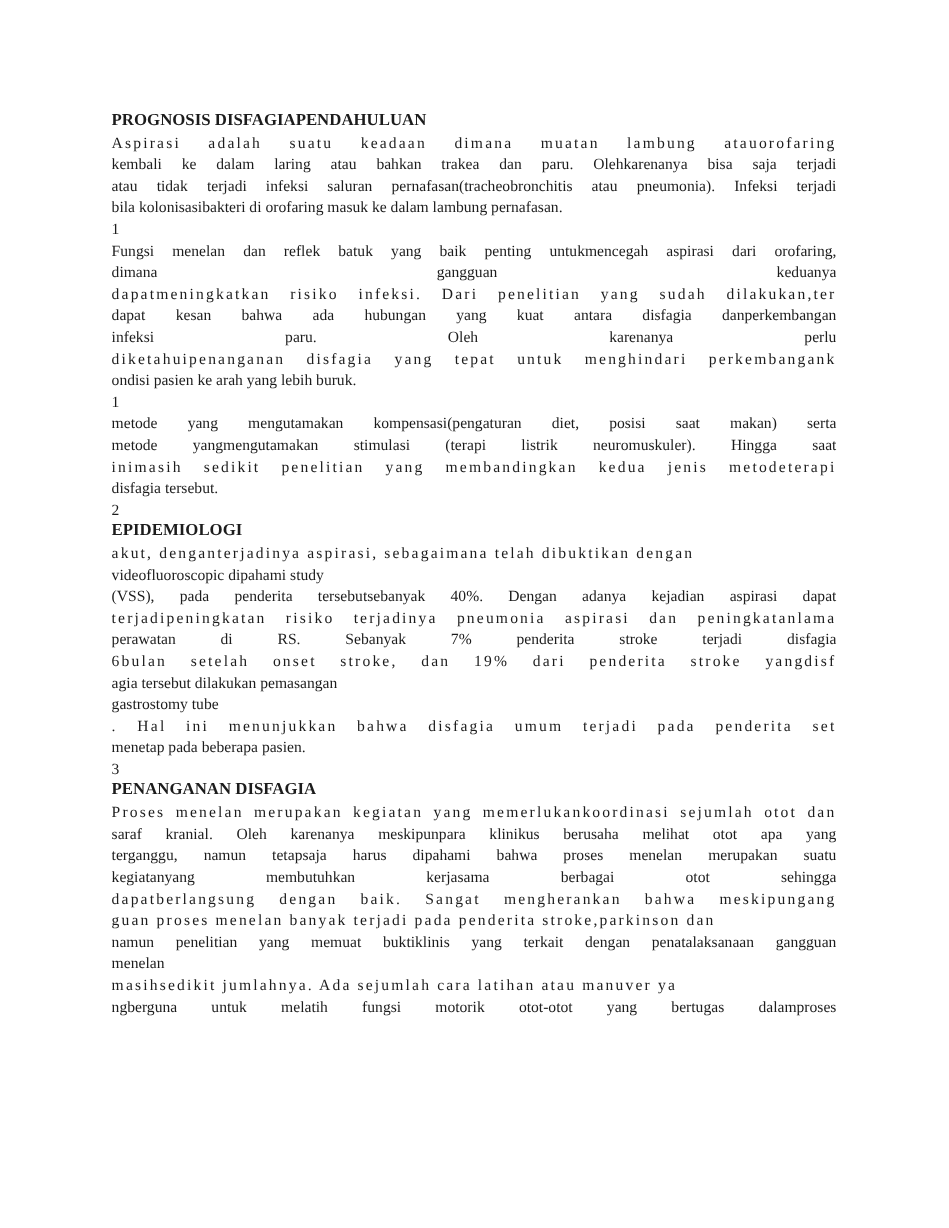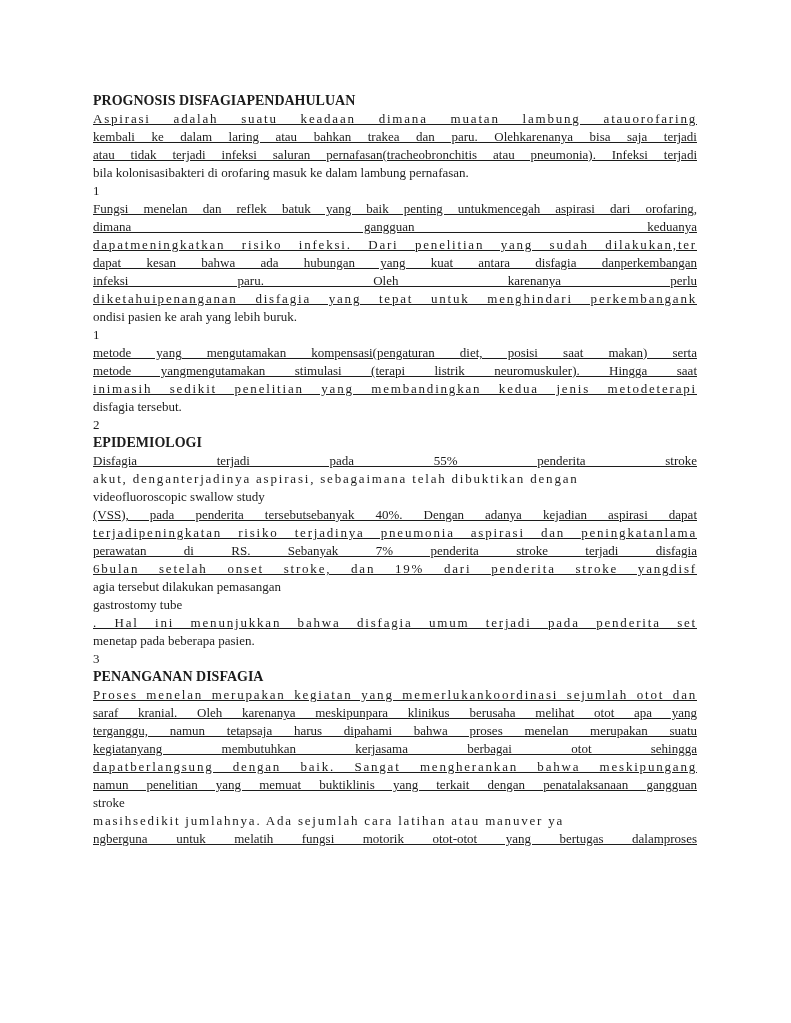--- a/index.html
+++ b/index.html
@@ -35,21 +35,20 @@
     overflow: hidden;
     white-space: normal;
   }
   .line.bold {
     font-weight: bold;
     font-size: 14px;
   }
   .line.just {
     text-align: justify;
     text-align-last: justify;
-    text-decoration: underline;
   }
   .line.ls {
     letter-spacing: 1.8px;
   }
 </style>
 </head>
 <body>
 
 <div class="page">
   <div class="doc-body">
@@ -66,36 +65,36 @@
       <div class="line just">infeksi paru. Oleh karenanya perlu</div>
       <div class="line just ls">diketahuipenanganan disfagia yang tepat untuk menghindari perkembangank</div>
       <div class="line">ondisi pasien ke arah yang lebih buruk.</div>
       <div class="line">1</div>
       <div class="line just">metode yang mengutamakan kompensasi(pengaturan diet, posisi saat makan) serta</div>
       <div class="line just">metode yangmengutamakan stimulasi (terapi listrik neuromuskuler). Hingga saat</div>
       <div class="line just ls">inimasih sedikit penelitian yang membandingkan kedua jenis metodeterapi</div>
       <div class="line">disfagia tersebut.</div>
       <div class="line">2</div>
       <div class="line bold">EPIDEMIOLOGI</div>
-      <div class="line just">Disfagia terjadi pada&nbsp;55% penderita stroke</div>
       <div class="line ls">akut, denganterjadinya aspirasi, sebagaimana telah dibuktikan dengan</div>
-      <div class="line">videofluoroscopic swallow study</div>
+      <div class="line">videofluoroscopic dipahami study</div>
       <div class="line just">(VSS), pada penderita tersebutsebanyak 40%. Dengan adanya kejadian aspirasi dapat</div>
       <div class="line just ls">terjadipeningkatan risiko terjadinya pneumonia aspirasi dan peningkatanlama</div>
       <div class="line just">perawatan di RS. Sebanyak 7% penderita stroke terjadi disfagia</div>
       <div class="line just ls">6bulan setelah onset stroke, dan 19% dari penderita stroke yangdisf</div>
       <div class="line">agia tersebut dilakukan pemasangan</div>
       <div class="line">gastrostomy tube</div>
       <div class="line just ls">. Hal ini menunjukkan bahwa disfagia umum terjadi pada penderita set</div>
       <div class="line">menetap pada beberapa pasien.</div>
       <div class="line">3</div>
       <div class="line bold">PENANGANAN DISFAGIA</div>
       <div class="line just ls">Proses menelan merupakan kegiatan yang memerlukankoordinasi sejumlah otot dan</div>
       <div class="line just">saraf kranial. Oleh karenanya meskipunpara klinikus berusaha melihat otot apa yang</div>
       <div class="line just">terganggu, namun tetapsaja harus dipahami bahwa proses menelan merupakan suatu</div>
       <div class="line just">kegiatanyang membutuhkan kerjasama berbagai otot sehingga</div>
       <div class="line just ls">dapatberlangsung dengan baik. Sangat mengherankan bahwa meskipungang</div>
+      <div class="line ls">guan proses menelan banyak terjadi pada penderita stroke,parkinson dan</div>
       <div class="line just">namun penelitian yang memuat buktiklinis yang terkait dengan penatalaksanaan gangguan</div>
-      <div class="line">stroke</div>
+      <div class="line">menelan</div>
       <div class="line ls">masihsedikit jumlahnya. Ada sejumlah cara latihan atau manuver ya</div>
       <div class="line just">ngberguna untuk melatih fungsi motorik otot-otot yang bertugas dalamproses</div>
     </div>
 </div>
 
 </body></html>

